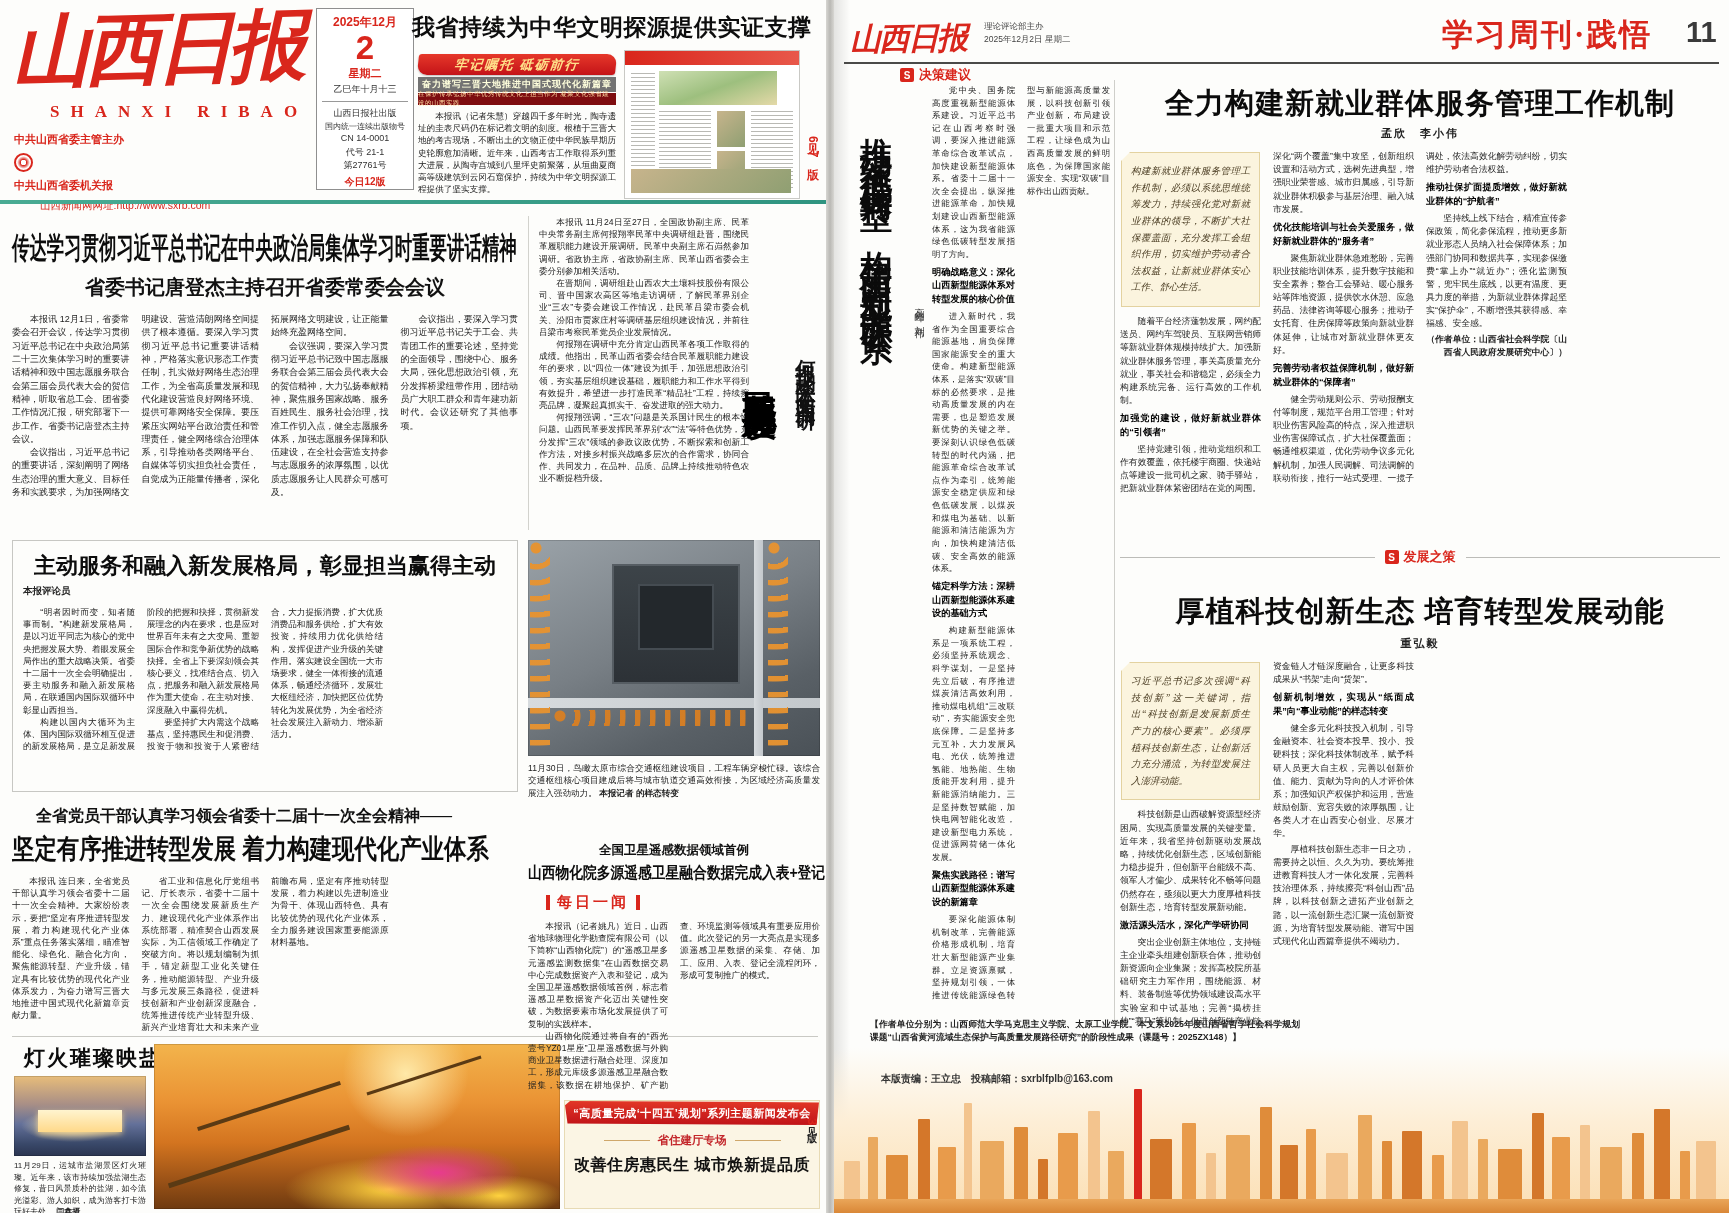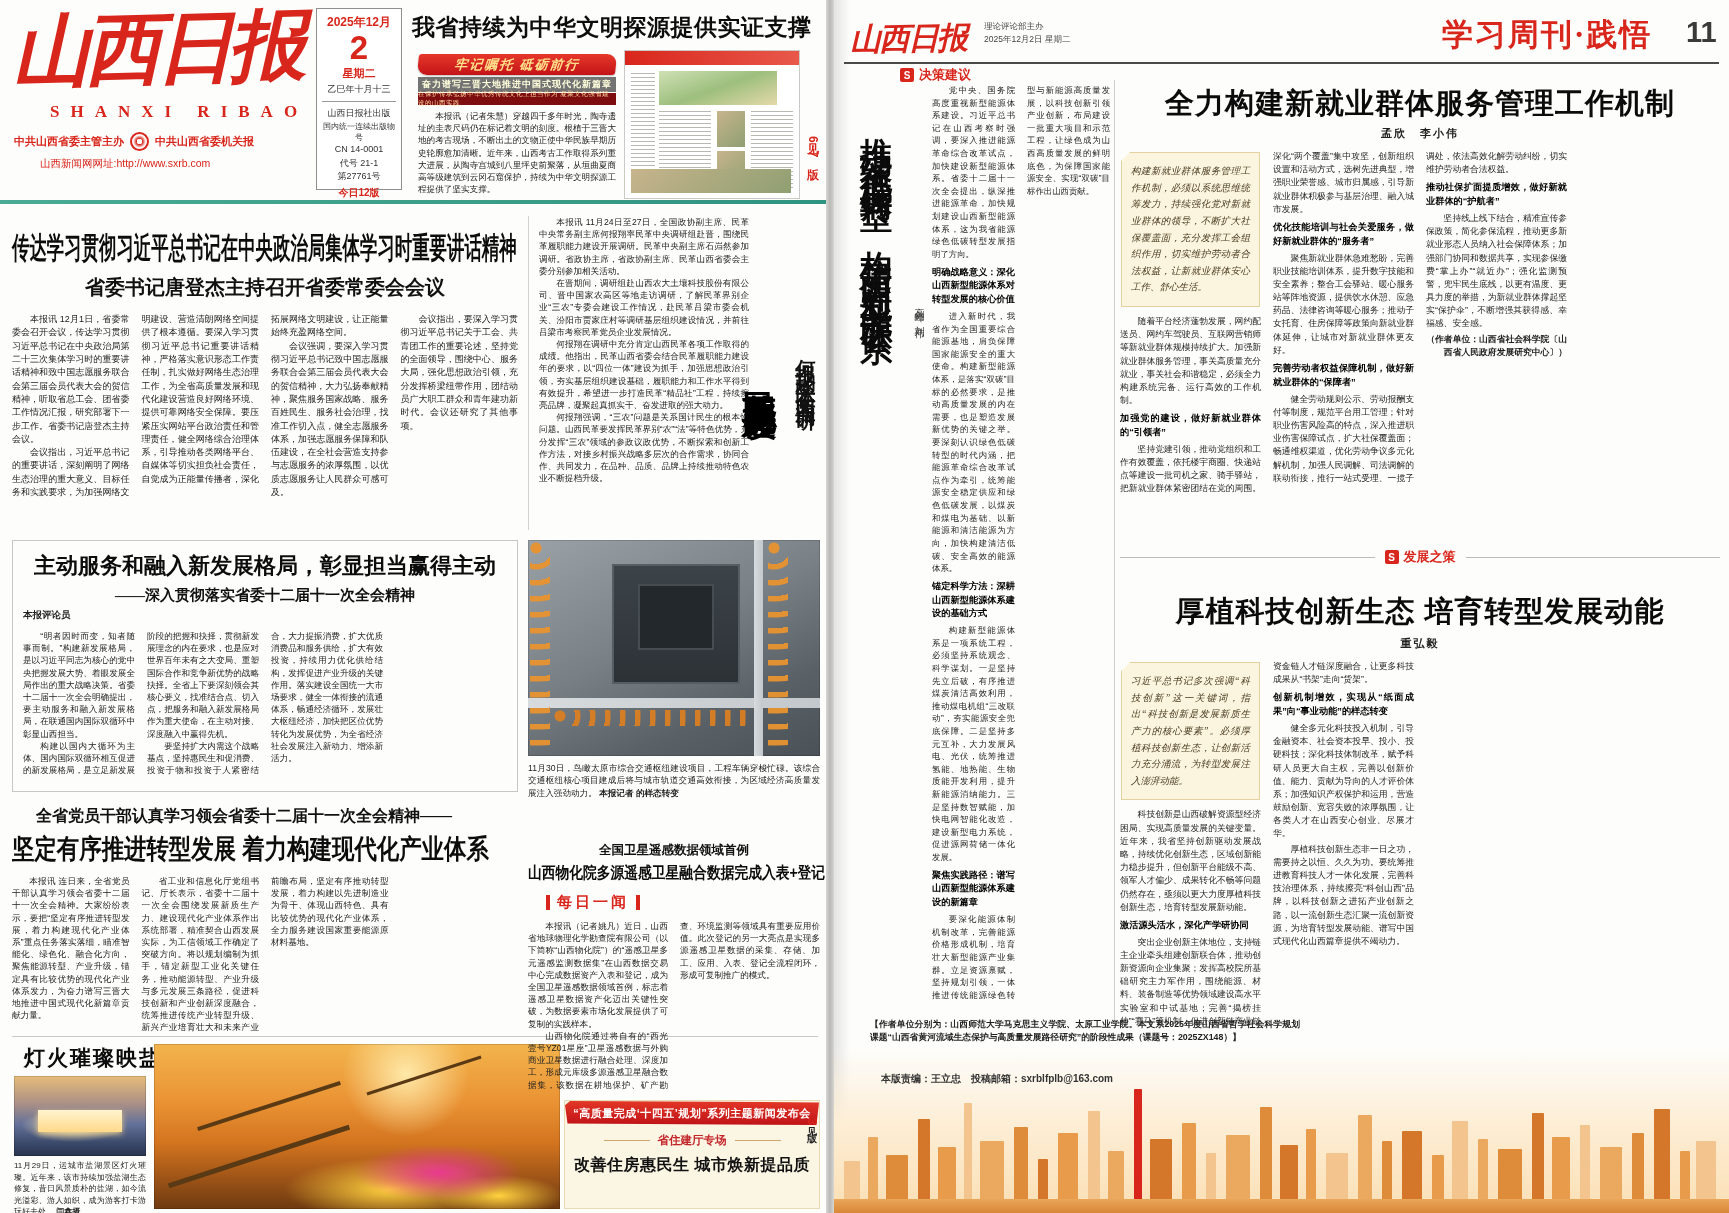--- a/index.html
+++ b/index.html
@@ -11,21 +11,21 @@
           background:linear-gradient(90deg,#d7d6d2,#b9b8b4,#d7d6d2);}
   .page-right{left:834px;width:895px;}
   .page-right:before{content:"";position:absolute;left:0;top:0;width:16px;height:100%;
           background:linear-gradient(90deg,rgba(0,0,0,.10),rgba(0,0,0,0));}
   .abs{position:absolute;}
 
   
   .logo-big{font-family:"Liberation Serif",serif;font-weight:bold;font-style:italic;
             color:#d9261c;font-size:78px;line-height:1.0;letter-spacing:-6px;transform:rotate(-1.5deg);white-space:nowrap;}
   .logo-latin{color:#d9261c;font-size:17px;font-weight:bold;letter-spacing:11px;font-family:"Liberation Serif",serif;}
-  .sponsor{color:#d9261c;font-size:11px;font-weight:bold;display:flex;align-items:center;gap:6px;}
+  .sponsor{color:#d9261c;font-size:11px;font-weight:bold;display:flex;gap:6px;flex-direction:column;}
   .emblem{display:inline-block;width:15px;height:15px;border-radius:50%;
           border:2px solid #d9261c;background:radial-gradient(circle at 50% 50%,#fff 25%,#d9261c 28%,#fff 60%);}
   .website{color:#d9261c;font-size:10.5px;}
   .datebox{border:1px solid #8f8f8f;text-align:center;padding:5px 3px;box-sizing:border-box;background:#fff;}
   .db-ym{color:#d9261c;font-weight:bold;font-size:12px;}
   .db-day{color:#d9261c;font-weight:bold;font-size:33px;line-height:1.05;}
   .db-week{color:#d9261c;font-size:11px;font-weight:bold;}
   .db-lunar{font-size:9px;color:#333;margin-top:2px;}
   .db-sep{border-top:1px solid #999;margin:5px 2px;}
   .db-small{font-size:9px;color:#333;line-height:1.55;}
@@ -151,21 +151,21 @@
       <div class="logo-big">山西日报</div>
       <div class="logo-latin" style="margin:14px 0 0 38px;">SHANXI RIBAO</div>
       <div class="sponsor" style="margin:10px 0 0 2px;">
         <span>中共山西省委主管主办</span>
         <span class="emblem"></span>
         <span>中共山西省委机关报</span>
       </div>
       <div class="website" style="margin:6px 0 0 28px;">山西新闻网网址:http://www.sxrb.com</div>
     </div>
 
-    <div class="abs datebox" style="left:316px;top:8px;width:86px;height:182px;">
+    <div class="abs datebox" style="left:316px;top:8px;width:98px;height:182px;">
       <div class="db-ym">2025年12月</div>
       <div class="db-day">2</div>
       <div class="db-week">星期二</div>
       <div class="db-lunar">乙巳年十月十三</div>
       <div class="db-sep"></div>
       <div class="db-small">山西日报社出版</div>
       <div class="db-tiny">国内统一连续出版物号</div>
       <div class="db-small">CN 14-0001</div>
       <div class="db-small">代号 21-1</div>
       <div class="db-small">第27761号</div>
@@ -216,21 +216,20 @@
         <p>何报翔在调研中充分肯定山西民革各项工作取得的成绩。他指出，民革山西省委会结合民革履职能力建设年的要求，以“四位一体”建设为抓手，加强思想政治引领，夯实基层组织建设基础，履职能力和工作水平得到有效提升，希望进一步打造民革“精品社”工程，持续擦亮品牌，凝聚起真抓实干、奋发进取的强大动力。</p>
         <p>何报翔强调，“三农”问题是关系国计民生的根本性问题。山西民革要发挥民革界别“农”“法”等特色优势，充分发挥“三农”领域的参政议政优势，不断探索和创新工作方法，对接乡村振兴战略多层次的合作需求，协同合作、共同发力，在品种、品质、品牌上持续推动特色农业不断提档升级。</p>
       </div>
     <div class="abs vheadbox" style="left:748px;top:216px;width:72px;height:314px;">
       <div class="vh1">何报翔率队在山西调研</div>
       <div class="vh2">民革履职能力建设</div>
     </div>
 
     <div class="abs zbox" style="left:12px;top:540px;width:506px;height:252px;">
       <div style="text-align:center;font-weight:bold;font-size:22px;color:#0c0c0c;">主动服务和融入新发展格局，彰显担当赢得主动</div>
-      <div class="m-sub" style="font-size:15px;margin-top:5px;">——深入贯彻落实省委十二届十一次全会精神</div>
       <div class="byline" style="margin-top:4px;">本报评论员</div>
       <div class="cols c4 smallbody" style="margin-top:8px;height:158px;font-size:8.6px;">
           <p>“明者因时而变，知者随事而制。”构建新发展格局，是以习近平同志为核心的党中央把握发展大势、着眼发展全局作出的重大战略决策。省委十二届十一次全会明确提出，要主动服务和融入新发展格局，在联通国内国际双循环中彰显山西担当。</p>
           <p>构建以国内大循环为主体、国内国际双循环相互促进的新发展格局，是立足新发展阶段的把握和抉择，贯彻新发展理念的内在要求，也是应对世界百年未有之大变局、重塑国际合作和竞争新优势的战略抉择。全省上下要深刻领会其核心要义，找准结合点、切入点，把服务和融入新发展格局作为重大使命，在主动对接、深度融入中赢得先机。</p>
           <p>要坚持扩大内需这个战略基点，坚持惠民生和促消费、投资于物和投资于人紧密结合，大力提振消费，扩大优质消费品和服务供给，扩大有效投资，持续用力优化供给结构，发挥促进产业升级的关键作用。落实建设全国统一大市场要求，健全一体衔接的流通体系，畅通经济循环，发展壮大枢纽经济，加快把区位优势转化为发展优势，为全省经济社会发展注入新动力、增添新活力。</p>
         </div>
     </div>
 
     <div class="abs photo ph-city" style="left:528px;top:540px;width:292px;height:216px;">
       <div class="abs bldg" style="left:84px;top:24px;width:128px;height:120px;"></div>

